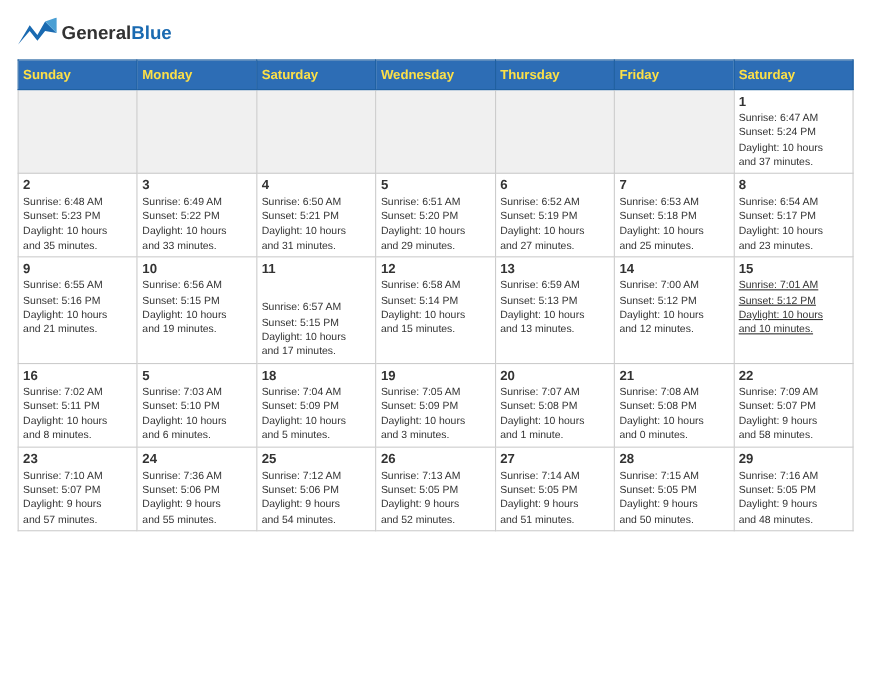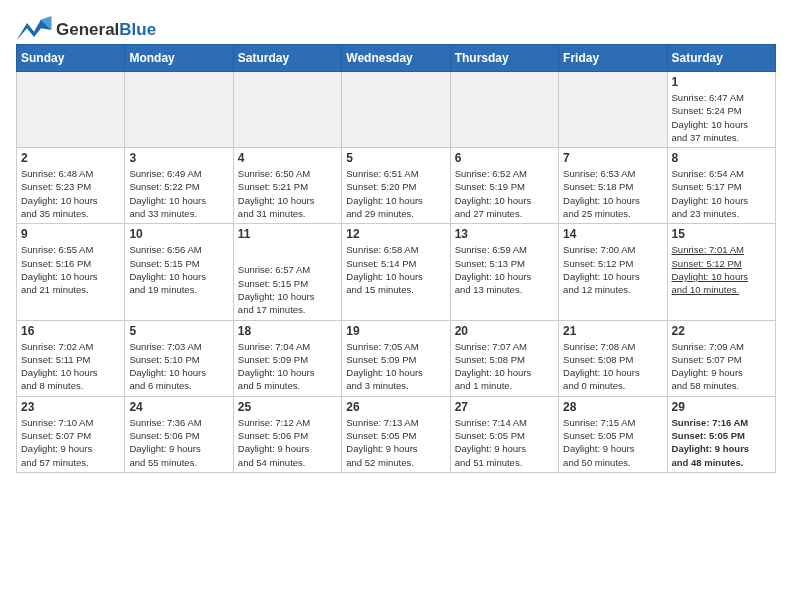--- a/index.html
+++ b/index.html
@@ -7,20 +7,21 @@
       font-family: Arial, sans-serif;
       background: #fff;
       width: 792px;
       min-height: 612px;
       padding: 16px;
     }
     .header-area {
       display: flex;
       align-items: flex-start;
       justify-content: space-between;
+      margin-bottom: 10px;
     }
     .logo {
       display: flex;
       align-items: center;
       gap: 4px;
     }
     .logo-bird {
       width: 36px;
       height: 28px;
     }
@@ -36,21 +37,21 @@
       font-size: 15px;
       color: #555;
     }
     table {
       width: 100%;
       border-collapse: collapse;
       font-size: 10px;
     }
     thead tr th {
       background-color: #2d6db5;
-      color: #ffffff;
+      color: #fde047;
       padding: 6px 4px;
       text-align: left;
       font-size: 12px;
       font-weight: bold;
       border: 1px solid #2060a0;
     }
     td {
       border: 1px solid #ccc;
       vertical-align: top;
       padding: 3px 4px;
@@ -313,20 +314,20 @@
         </td>
         <td>
           <span class="day-num">28</span>
           <div class="day-info" style="white-space: pre-line;">Sunrise: 7:15 AM
 Sunset: 5:05 PM
 Daylight: 9 hours
 and 50 minutes.</div>
         </td>
         <td>
           <span class="day-num">29</span>
-          <div class="day-info" style="white-space: pre-line; font-weight: bold;">Sunrise: 7:16 AM
+          <div class="day-info" style="white-space: pre-line;">Sunrise: 7:16 AM
 Sunset: 5:05 PM
 Daylight: 9 hours
 and 48 minutes.</div>
         </td>
       </tr>
     </tbody>
 </table>
 
 </body></html>

